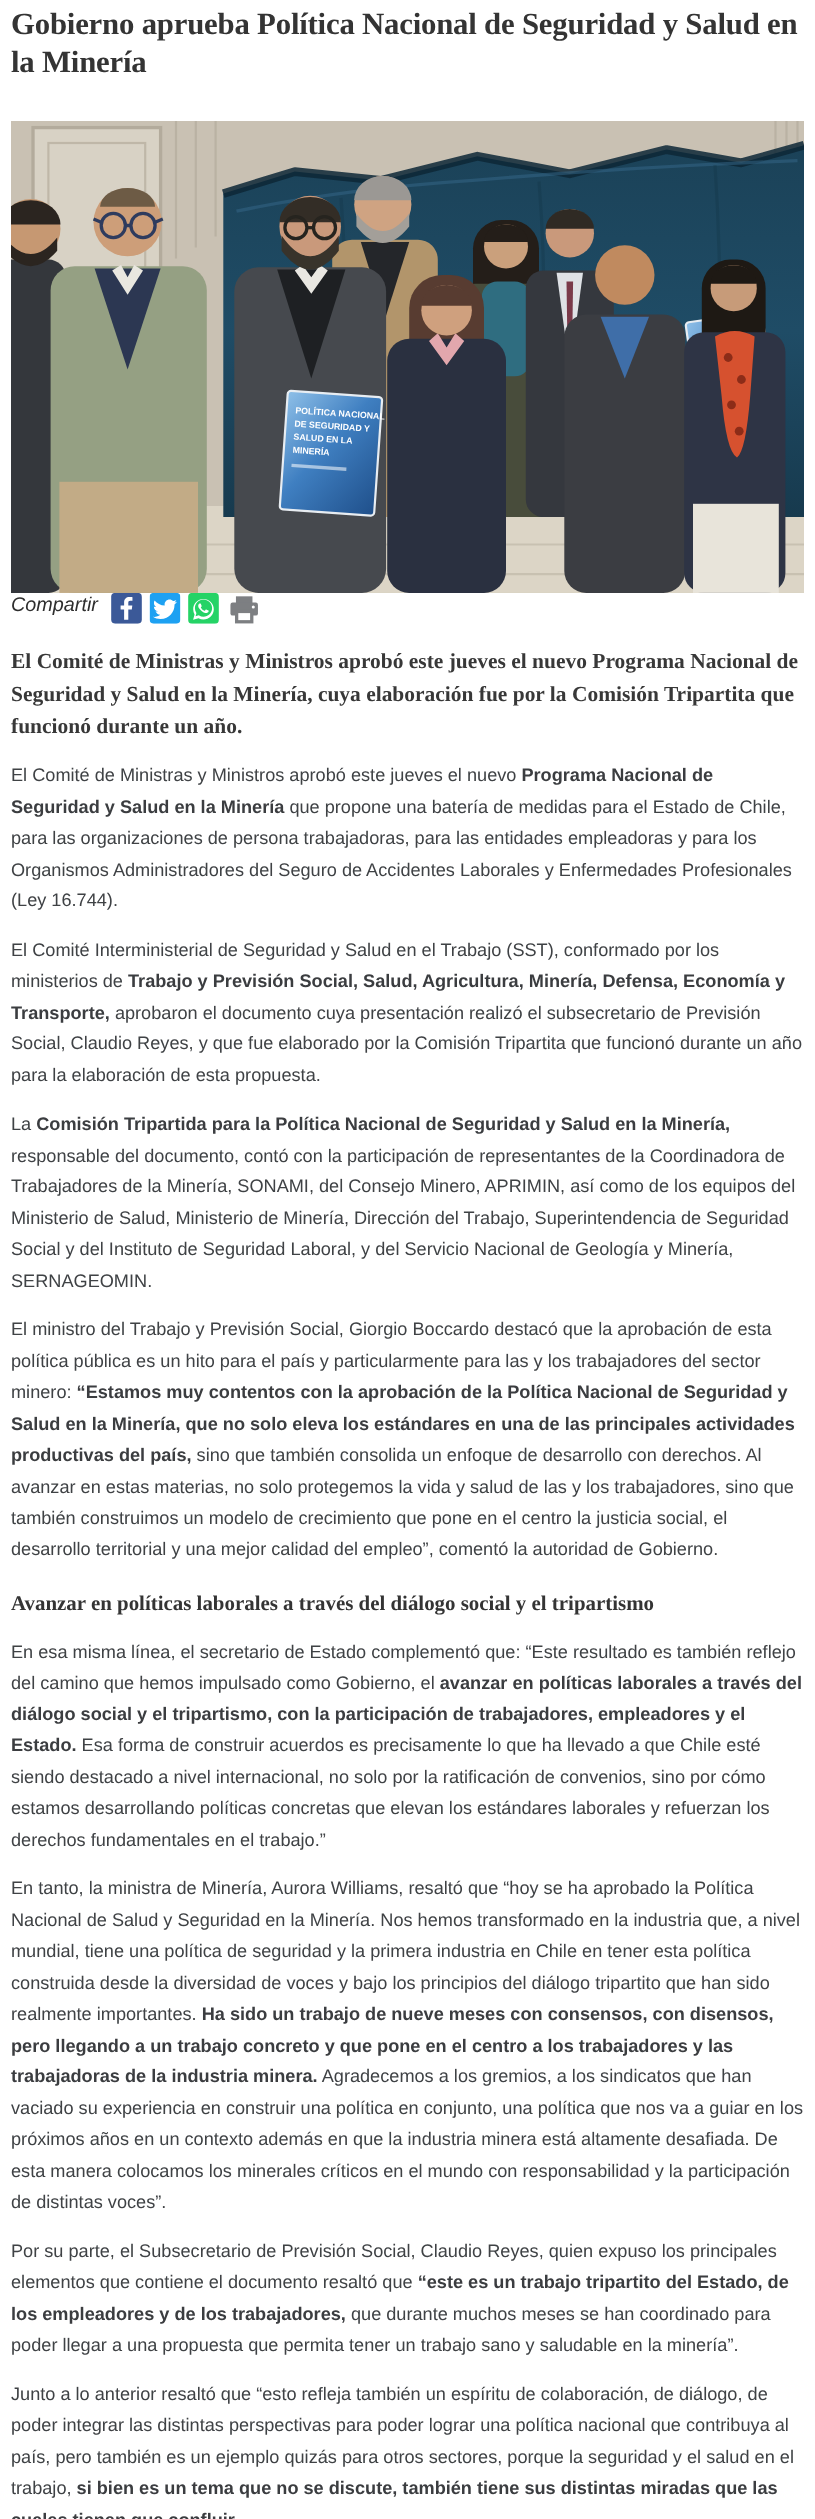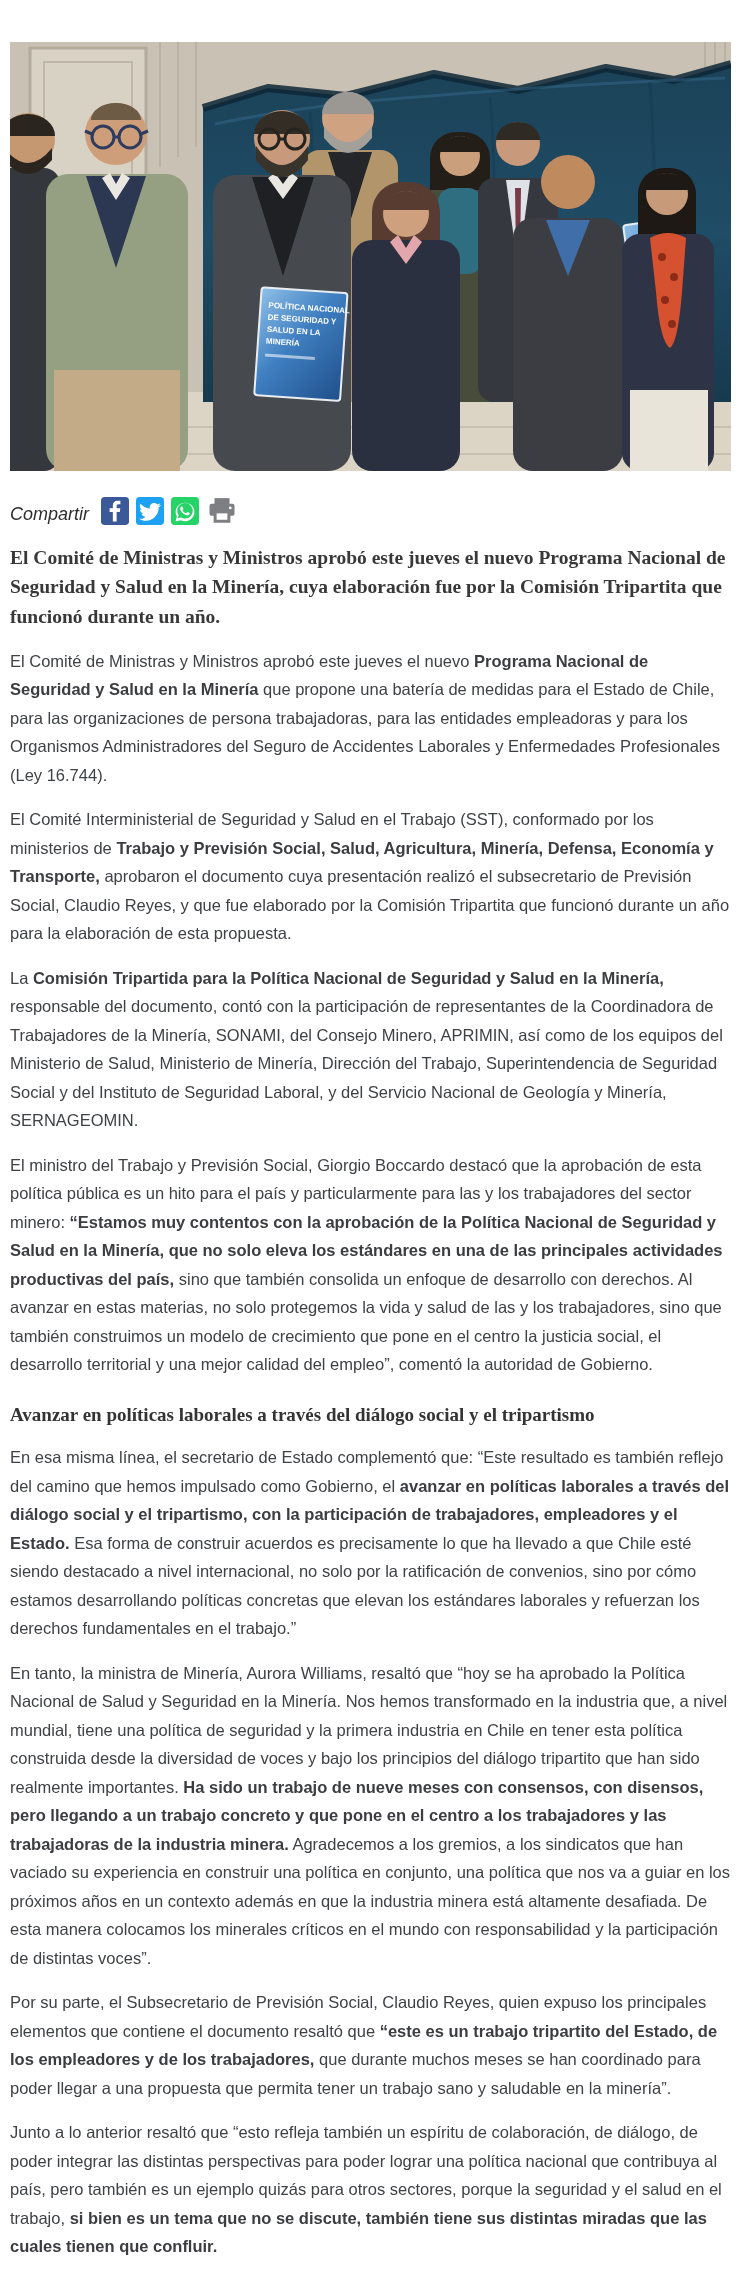--- a/index.html
+++ b/index.html
@@ -2,37 +2,38 @@
 <html lang="es"><head>
 <meta charset="utf-8">
 <style>
   html,body{margin:0;padding:0;background:#ffffff;}
   body{width:741px;font-family:"Liberation Sans","DejaVu Sans",sans-serif;color:#3f4245;}
   .page{padding:6px 10px 26px;}
   h1{font-family:"Liberation Serif","DejaVu Serif",serif;font-weight:700;color:#343434;
      font-size:28px;line-height:1.22;margin:0;letter-spacing:-0.2px;}
   figure.photo{margin:36px 0 0;padding:0;}
   figure.photo svg{display:block;}
-  .share-row{display:flex;align-items:flex-end;margin-top:24px;}
+  .share-row{display:flex;align-items:flex-start;}
   .share-label{font-style:italic;font-size:18px;color:#2e2e2e;margin-right:12px;}
   .share-btn{display:block;width:28px;height:28px;margin-right:7px;cursor:pointer;text-decoration:none;}
   .share-btn svg{display:block;}
   .print-btn{width:32px;height:30px;}
   p.lead{font-family:"Liberation Serif","DejaVu Serif",serif;font-weight:700;color:#383838;
      font-size:19.5px;line-height:1.5;margin:18px 0 0;}
   p.body{font-size:16.5px;line-height:28.5px;margin:16px 0 0;color:#3f4245;}
   p.body b{font-weight:700;color:#3b3d40;}
   h2.subhead{font-family:"Liberation Serif","DejaVu Serif",serif;font-weight:700;color:#343434;
      font-size:19px;line-height:1.3;margin:24px 0 0;}
 </style>
 </head>
 <body>
 
 <div class="page">
 
+  <h1>Gobierno aprueba Política Nacional de Seguridad y Salud en la Minería</h1>
 
   <figure class="photo" role="img" aria-label="Autoridades y representantes posan de pie frente a un pendón azul oscuro; dos de ellos sostienen el documento azul de la Política Nacional de Seguridad y Salud en la Minería">
     <svg width="721" height="429" viewBox="0 0 721 429">
       <defs>
         <linearGradient id="gBanner" x1="0" y1="0" x2="0" y2="1">
           <stop offset="0" stop-color="#1b4258"></stop>
           <stop offset="0.5" stop-color="#1f4c66"></stop>
           <stop offset="1" stop-color="#173a4e"></stop>
         </linearGradient>
         <linearGradient id="gFolder" x1="0" y1="0" x2="1" y2="1">

